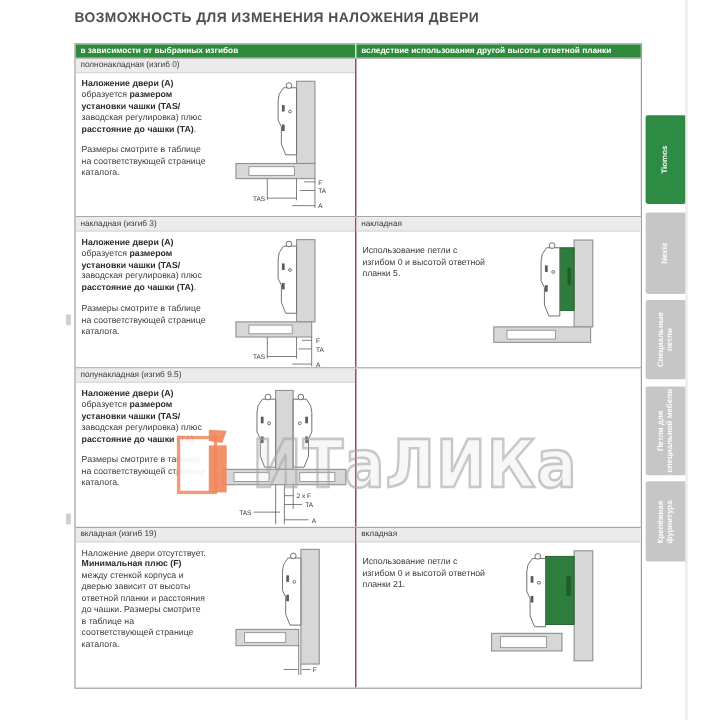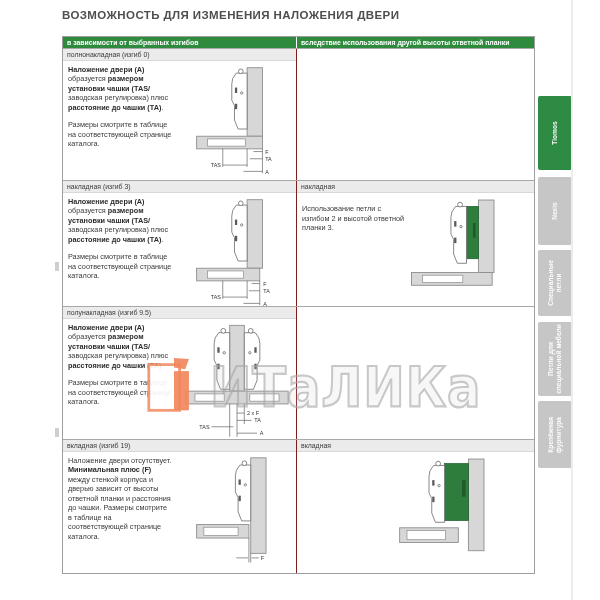--- a/index.html
+++ b/index.html
@@ -126,21 +126,21 @@
             <line class="dim" x1="32" y1="111" x2="59" y2="111"></line>
             <text class="dlbl" x="30" y="113.5" text-anchor="end">TAS</text>
             <line class="dim" x1="55" y1="118" x2="73" y2="118"></line>
             <text class="dlbl" x="77" y="120.5">A</text>
           </svg>
         </div>
       </div>
       <div class="cell r">
         <div class="subtitle">накладная</div>
         <div class="content">
-          <p class="txt">Использование петли с изгибом 2 и высотой ответной планки 3.</p>
+          <p class="txt">Использование петли с изгибом 0 и высотой ответной планки 5.</p>
           <svg class="diag" viewBox="0 0 120 115">
             <rect class="panel" x="79" y="3" width="17" height="79"></rect>
             <rect class="gr" x="66" y="10" width="13" height="57"></rect>
             <rect class="grd" x="73" y="28" width="3" height="16"></rect>
             <use href="#g-arm" transform="translate(48,10)"></use>
             <rect class="panel" x="6" y="82" width="88" height="14"></rect>
             <rect class="inset" x="18" y="85" width="44" height="8"></rect>
           </svg>
         </div>
       </div>
@@ -195,20 +195,21 @@
             <line class="dim" x1="63" y1="108" x2="63" y2="118"></line>
             <line class="dim" x1="47" y1="113" x2="60" y2="113"></line>
             <line class="dim" x1="64" y1="113" x2="72" y2="113"></line>
             <text class="dlbl" x="74" y="115.5">F</text>
           </svg>
         </div>
       </div>
       <div class="cell r">
         <div class="subtitle">вкладная</div>
         <div class="content">
+          <p class="txt">Использование петли с изгибом 0 и высотой ответной планки 21.</p>
           <svg class="diag" viewBox="0 0 120 115">
             <rect class="panel" x="79" y="3" width="17" height="100"></rect>
             <rect class="gr" x="53" y="8" width="26" height="62"></rect>
             <rect class="grd" x="72" y="26" width="4" height="18"></rect>
             <use href="#g-arm" transform="translate(35,10)"></use>
             <rect class="panel" x="4" y="78" width="64" height="16"></rect>
             <rect class="inset" x="12" y="81" width="42" height="10"></rect>
           </svg>
         </div>
       </div>

